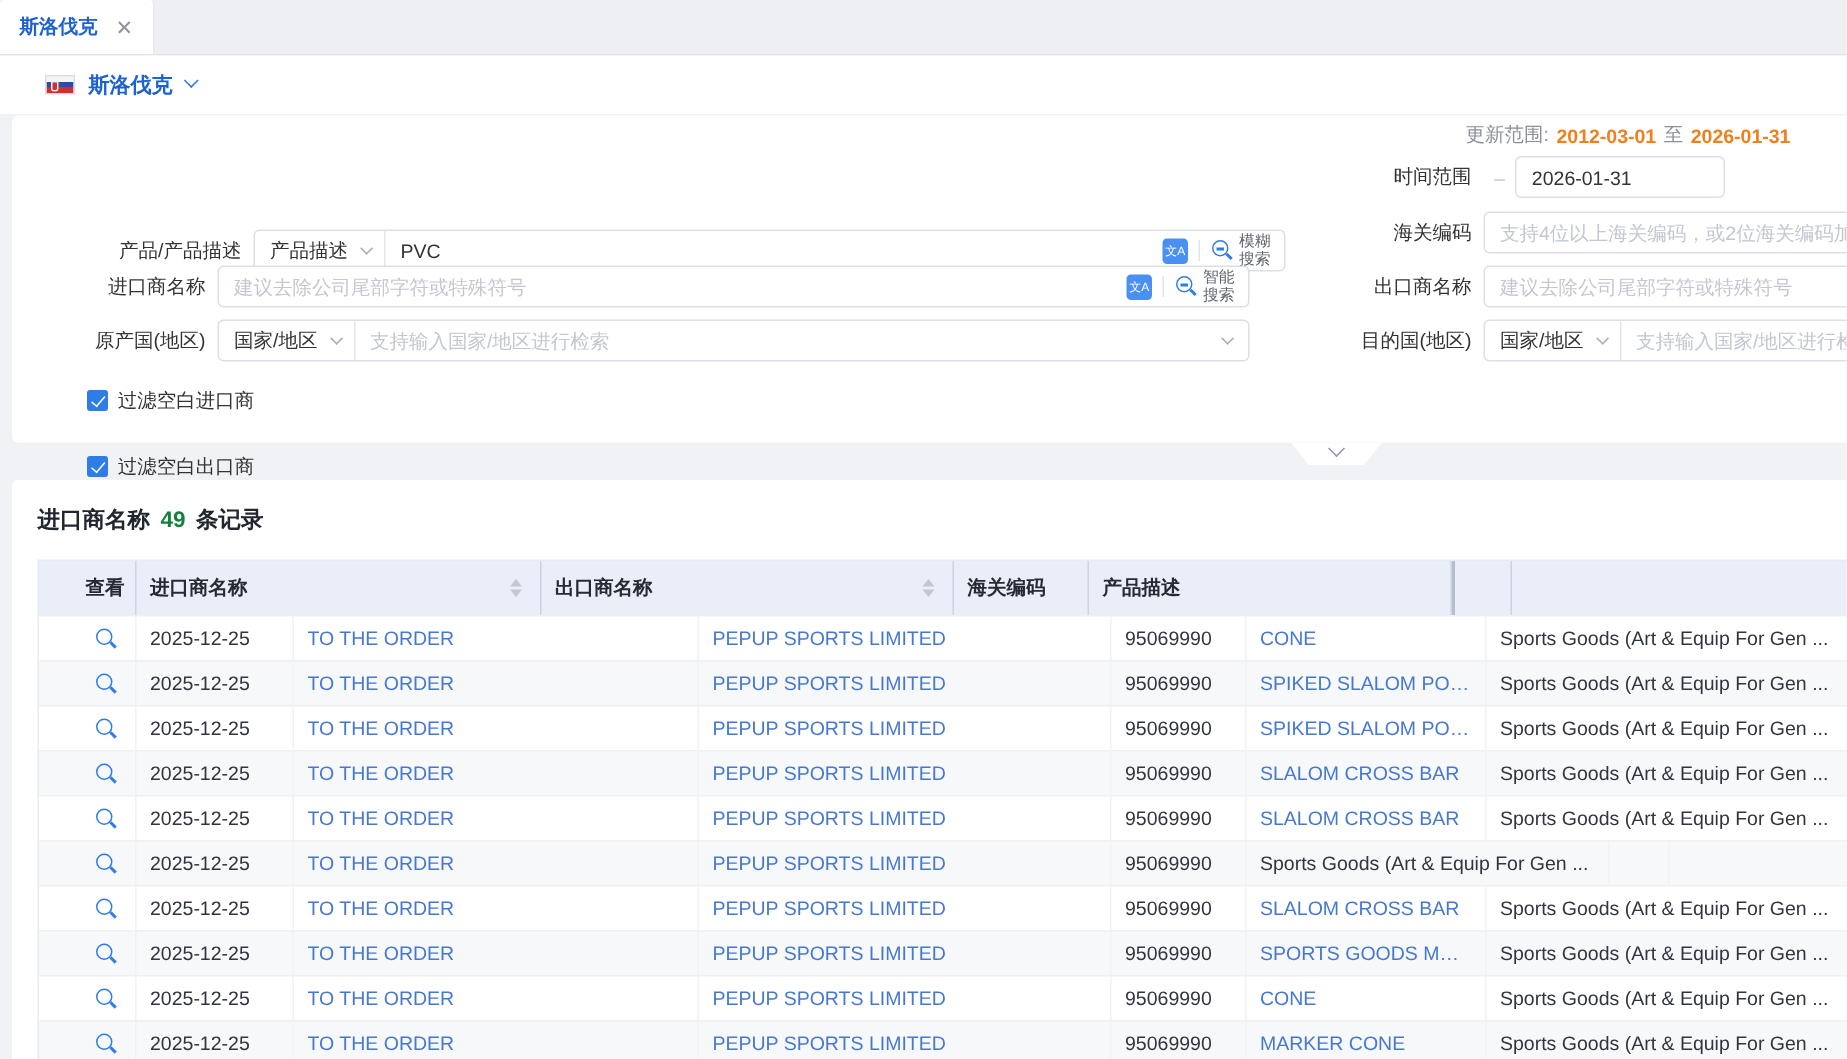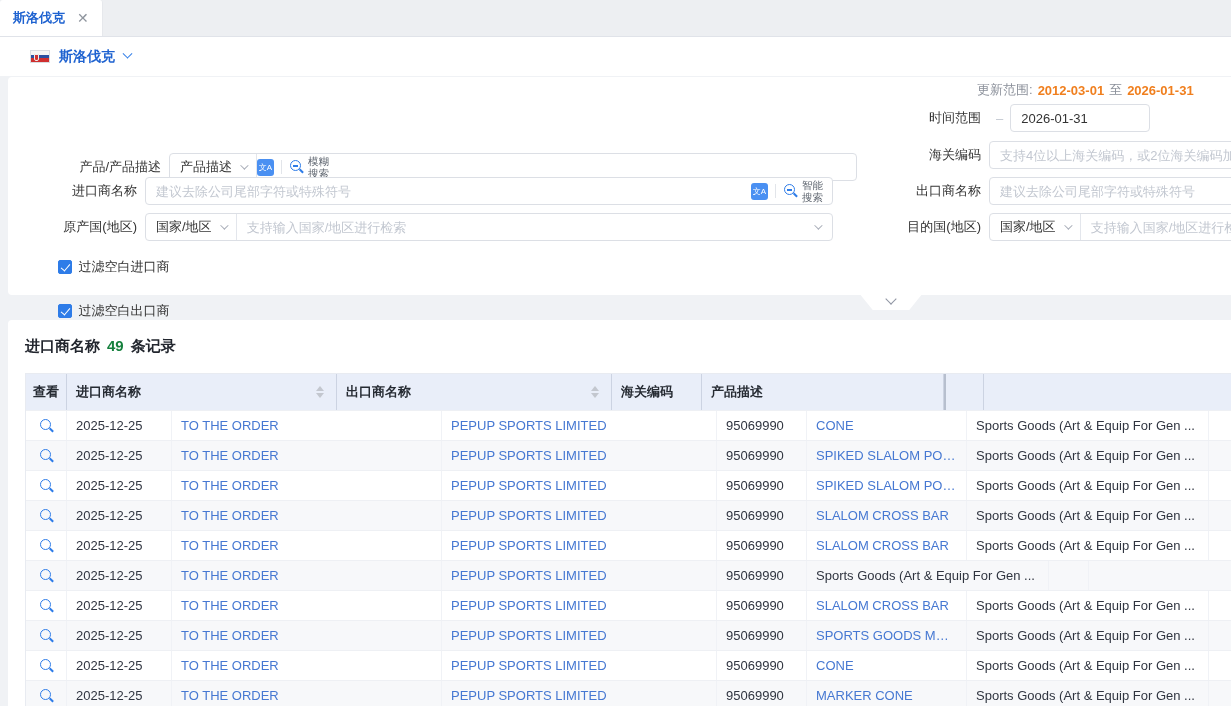--- a/index.html
+++ b/index.html
@@ -75,21 +75,21 @@
         transform:rotate(45deg); position:absolute; left:34px; top:0px; }
   
   .results-card { position:absolute; left:8px; top:320px; width:1400px; height:400px;
                   background:#fff; border-radius:4px; padding:17px 0 0 17px; }
   .count-line { font-size:15px; font-weight:bold; color:#22262e; display:flex; gap:7px; align-items:baseline; }
   .count-num { color:#15803d; }
   .table { margin-top:17px; width:1280px; border:1px solid #e8ebf1; border-bottom:none; }
   .thead { display:flex; background:#e9eef9; }
   .th { display:flex; align-items:center; height:36px; padding:0 9px; border-right:1px solid #ccd3e2;
         font-weight:bold; color:#262b33; white-space:nowrap; }
-  .c0 { width:41px; justify-content:center; flex:none; }
+  .c0 { width:41px; justify-content:center; flex:none;margin-left:24px; }
   .c1 { width:105px; flex:none; }
   .c2 { width:270px; flex:none; }
   .c3 { width:275px; flex:none; }
   .c4 { width:90px; flex:none; }
   .c5 { width:160px; flex:none; }
   .c6 { width:242px; flex:none; }
   .c7 { width:40px; flex:none; }
   .th.c7 { border-left:2px solid #b7bfce; }
   .sort { display:flex; flex-direction:column; gap:2px; margin-left:auto; margin-right:3px; cursor:pointer; }
   .car-up { width:0; height:0; border-left:4px solid transparent; border-right:4px solid transparent;
@@ -141,20 +141,21 @@
   </div>
 
 
   <div class="frow" style="left:0; top:76px;margin-left:24px;">
     <span class="flabel">产品/产品描述</span>
     <div class="input-group" style="width:688px;">
       <div class="select-box">
         <span class="lbl">产品描述</span>
         <span class="chev-gray"></span>
       </div>
+      <input class="txt" value="PVC" style="">
       <span class="icon-translate">文A</span>
       <span class="vdiv"></span>
       <span class="zoomout">
           <i class="line"></i>
         </span>
       <span class="stack2">模糊搜索</span>
     </div>
   </div>
 
   <div class="frow" style="left:0; top:100px;">

